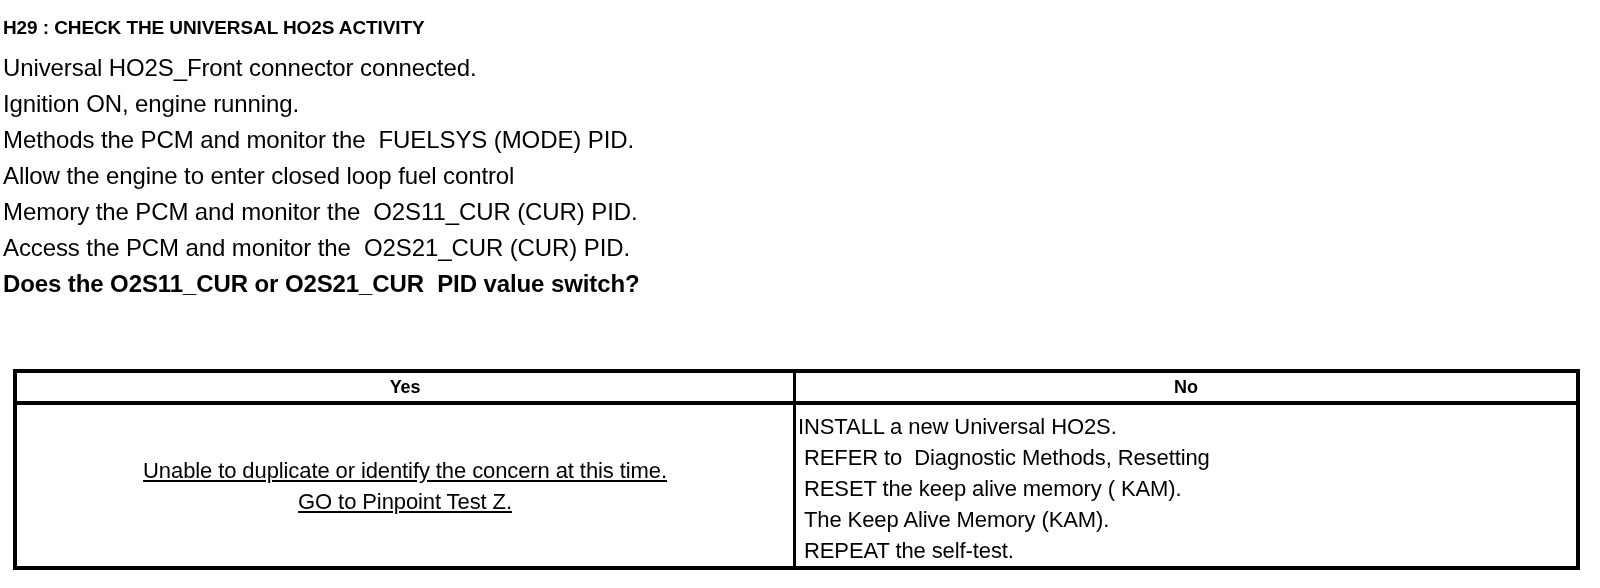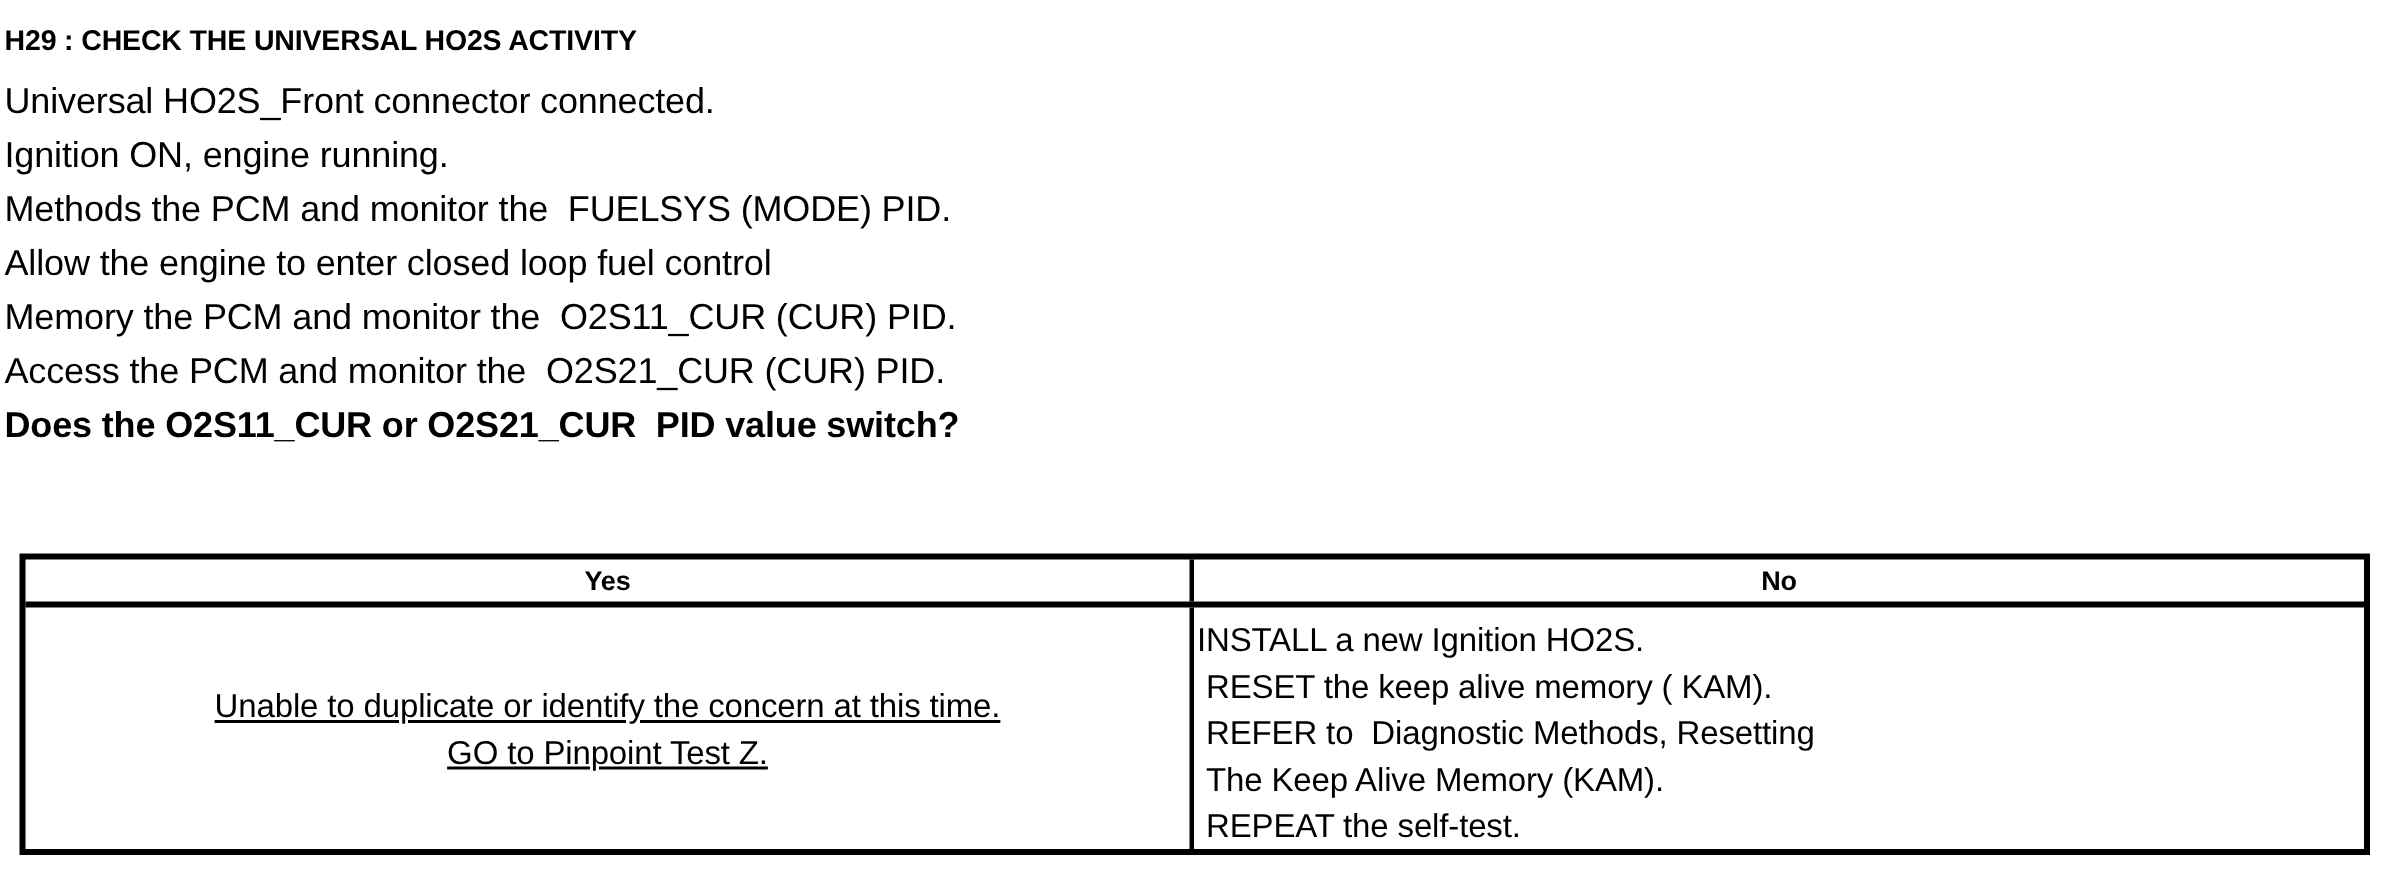--- a/index.html
+++ b/index.html
@@ -156,23 +156,23 @@
 
       <div class="col-yes">
         <div class="yes-cell-content">
           <div class="cell-line">Unable to duplicate or identify the concern at this time.</div>
           <div class="cell-line">GO to Pinpoint Test Z.</div>
         </div>
       </div>
 
       <div class="col-no">
         <div class="no-cell-content">
-          <div class="cell-line flush">INSTALL a new Ignition HO2S.</div>
+          <div class="cell-line flush">INSTALL a new Universal HO2S.</div>
+          <div class="cell-line">REFER to  Diagnostic Methods, Resetting</div>
           <div class="cell-line">RESET the keep alive memory ( KAM).</div>
-          <div class="cell-line">REFER to  Diagnostic Methods, Resetting</div>
           <div class="cell-line">The Keep Alive Memory (KAM).</div>
           <div class="cell-line">REPEAT the self-test.</div>
         </div>
       </div>
 
     </div>
   </div>
 
 </div>
 

